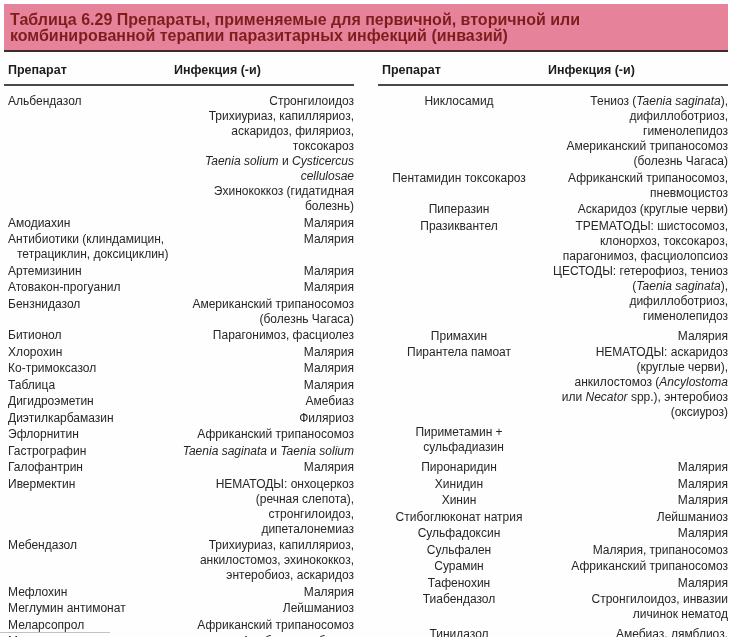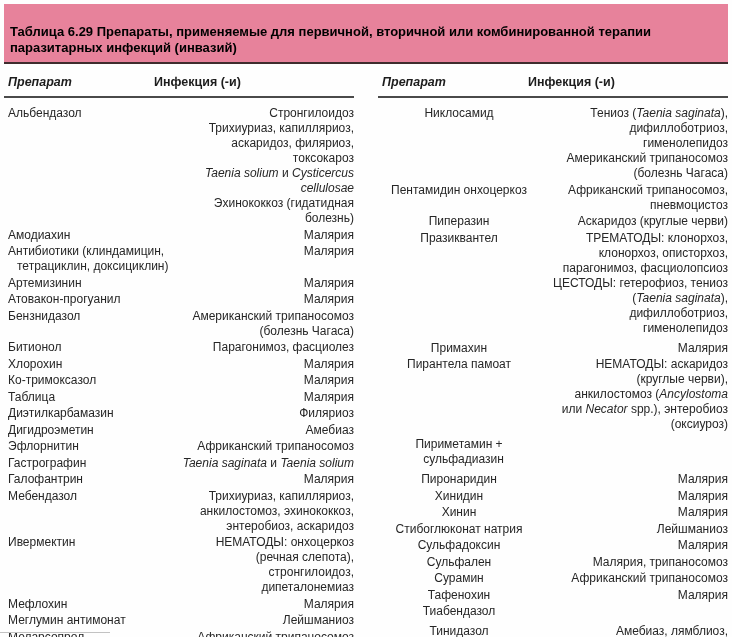--- a/index.html
+++ b/index.html
@@ -9,37 +9,37 @@
     font-family:"Liberation Sans","DejaVu Sans",sans-serif;
     color:#262626;
     position:relative;
     overflow:hidden;
     box-sizing:border-box;
     padding:4px 4px 0 4px;
   }
   .title-bar{
     background:#e7829b;
     border-bottom:2px solid #3f2c2e;
-    color:#000000;
+    color:#7f1d1d;
     font-weight:bold;
-    font-size:13px;
+    font-size:16px;
     line-height:16px;
-    padding:20px 10px 6px 6px;
+    padding:8px 10px 6px 6px;
   }
   .tables{display:flex;gap:24px;margin-top:2px;}
   .half{flex:1;min-width:0;}
   .thead{
     display:flex;
     font-weight:bold;
     font-size:12.5px;
     color:#1d1d1d;
     padding:9px 0 7px 4px;
     border-bottom:2px solid #4a4a4a;
   }
-  .thead .drug-h{width:146px;flex:none;font-style:italic;}
+  .thead .drug-h{width:166px;flex:none;}
   .thead .inf-h{flex:1;}
   .rows{padding-top:8px;padding-left:4px;font-size:12px;line-height:15px;}
   .row{display:flex;margin-bottom:1.5px;}
   .drug{
     width:170px;flex:none;box-sizing:border-box;
     padding-right:4px;
     padding-left:9px;text-indent:-9px;
   }
   .half[data-table="1"] .drug{padding-right:16px;text-align:center;}
   .infections{flex:1;min-width:0;text-align:right;}
@@ -130,59 +130,59 @@
               <div class="entry"><span>Малярия</span></div>
             </div>
           </div>
           <div class="row">
             <div class="drug">Таблица</div>
             <div class="infections">
               <div class="entry"><span>Малярия</span></div>
             </div>
           </div>
           <div class="row">
+            <div class="drug">Дигидроэметин</div>
+            <div class="infections">
+              <div class="entry"><span>Амебиаз</span></div>
+            </div>
+          </div>
+          <div class="row">
             <div class="drug">Диэтилкарбамазин</div>
             <div class="infections">
               <div class="entry"><span>Филяриоз</span></div>
             </div>
           </div>
           <div class="row">
-            <div class="drug">Дигидроэметин</div>
-            <div class="infections">
-              <div class="entry"><span>Амебиаз</span></div>
-            </div>
-          </div>
-          <div class="row">
             <div class="drug">Эфлорнитин</div>
             <div class="infections">
               <div class="entry"><span>Африканский трипаносомоз</span></div>
             </div>
           </div>
           <div class="row">
             <div class="drug">Гастрографин</div>
             <div class="infections">
               <div class="entry"><span class="it">Taenia saginata</span><span> и </span><span class="it">Taenia solium</span></div>
             </div>
           </div>
           <div class="row">
             <div class="drug">Галофантрин</div>
             <div class="infections">
               <div class="entry"><span>Малярия</span></div>
             </div>
           </div>
           <div class="row">
+            <div class="drug">Ивермектин</div>
+            <div class="infections">
+              <div class="entry"><span>НЕМАТОДЫ: онхоцеркоз (речная слепота), стронгилоидоз, дипеталонемиаз</span></div>
+            </div>
+          </div>
+          <div class="row">
             <div class="drug">Мебендазол</div>
             <div class="infections">
               <div class="entry"><span>Трихиуриаз, капилляриоз, анкилостомоз, эхинококкоз, энтеробиоз, аскаридоз</span></div>
-            </div>
-          </div>
-          <div class="row">
-            <div class="drug">Ивермектин</div>
-            <div class="infections">
-              <div class="entry"><span>НЕМАТОДЫ: онхоцеркоз (речная слепота), стронгилоидоз, дипеталонемиаз</span></div>
             </div>
           </div>
           <div class="row">
             <div class="drug">Мефлохин</div>
             <div class="infections">
               <div class="entry"><span>Малярия</span></div>
             </div>
           </div>
           <div class="row">
             <div class="drug">Меглумин антимонат</div>
@@ -212,35 +212,35 @@
       </div>
       <div class="rows">
           <div class="row">
             <div class="drug">Никлосамид</div>
             <div class="infections">
               <div class="entry"><span>Тениоз (</span><span class="it">Taenia saginata</span><span>), дифиллоботриоз, гименолепидоз</span></div>
               <div class="entry"><span>Американский трипаносомоз (болезнь Чагаса)</span></div>
             </div>
           </div>
           <div class="row">
-            <div class="drug">Пентамидин онхоцеркоз</div>
+            <div class="drug">Пентамидин токсокароз</div>
             <div class="infections">
               <div class="entry"><span>Африканский трипаносомоз, пневмоцистоз</span></div>
             </div>
           </div>
           <div class="row">
             <div class="drug">Пиперазин</div>
             <div class="infections">
               <div class="entry"><span>Аскаридоз (круглые черви)</span></div>
             </div>
           </div>
           <div class="row">
             <div class="drug">Празиквантел</div>
             <div class="infections">
-              <div class="entry"><span>ТРЕМАТОДЫ: клонорхоз, клонорхоз, описторхоз, парагонимоз, фасциолопсиоз</span></div>
+              <div class="entry"><span>ТРЕМАТОДЫ: шистосомоз, клонорхоз, токсокароз, парагонимоз, фасциолопсиоз</span></div>
               <div class="entry"><span>ЦЕСТОДЫ: гетерофиоз, тениоз (</span><span class="it">Taenia saginata</span><span>), дифиллоботриоз, гименолепидоз</span></div>
             </div>
           </div>
           <div class="row">
             <div class="drug">Примахин</div>
             <div class="infections">
               <div class="entry"><span>Малярия</span></div>
             </div>
           </div>
           <div class="row">
@@ -295,20 +295,23 @@
             </div>
           </div>
           <div class="row">
             <div class="drug">Тафенохин</div>
             <div class="infections">
               <div class="entry"><span>Малярия</span></div>
             </div>
           </div>
           <div class="row">
             <div class="drug">Тиабендазол</div>
+            <div class="infections">
+              <div class="entry"><span>Стронгилоидоз, инвазии личинок нематод</span></div>
+            </div>
           </div>
           <div class="row">
             <div class="drug">Тинидазол</div>
             <div class="infections">
               <div class="entry"><span>Амебиаз, лямблиоз, трихомоноз</span></div>
             </div>
           </div>
         </div>
     </section>
 

